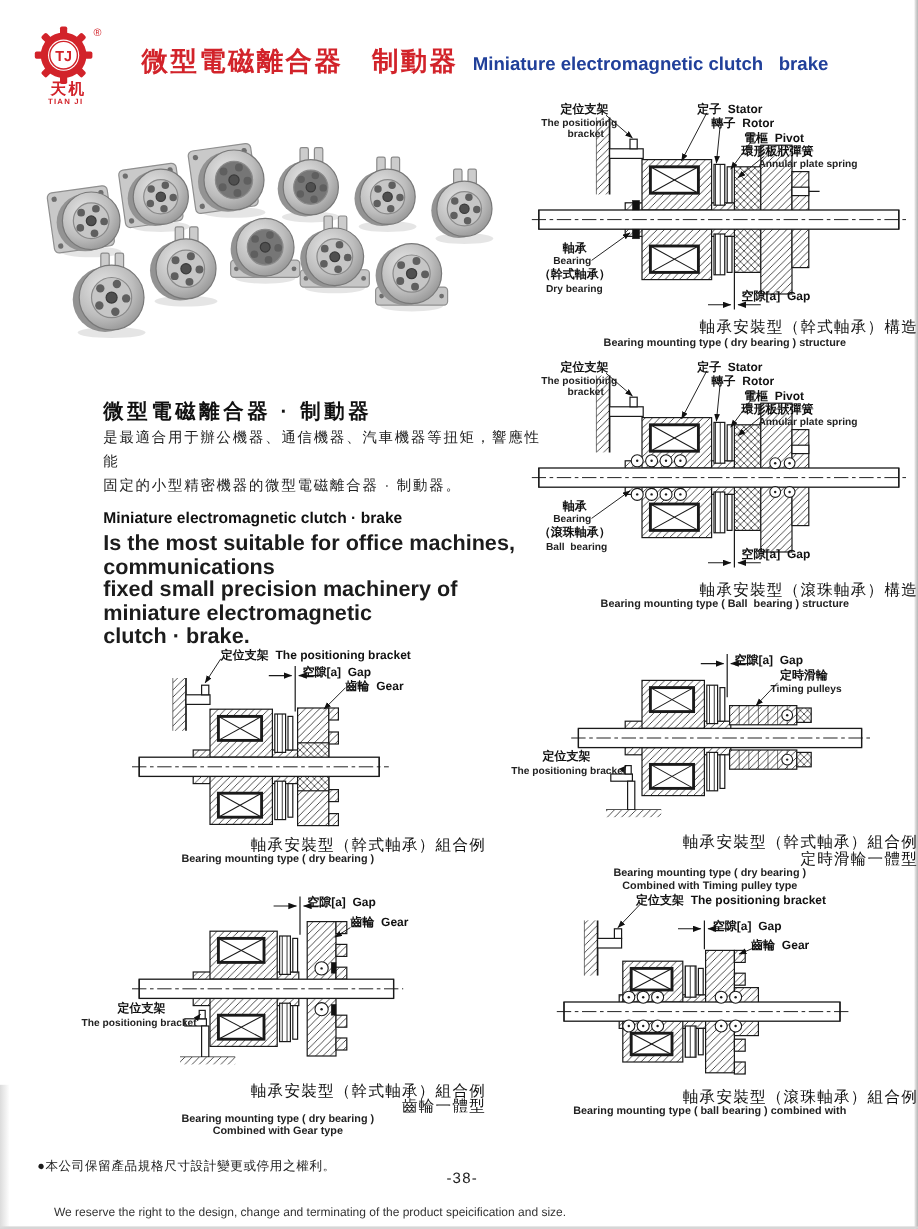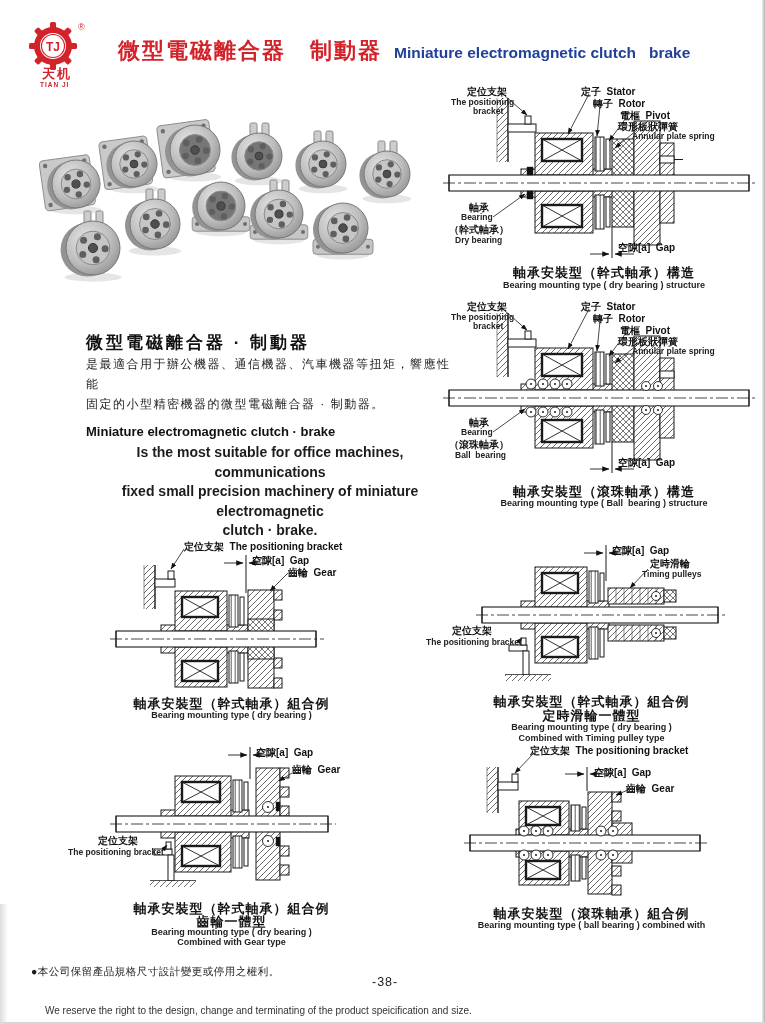--- a/index.html
+++ b/index.html
@@ -15,29 +15,29 @@
   .logo{position:absolute;left:26px;top:20px;width:80px;height:70px;}
   .titles{position:absolute;left:118px;top:36px;white-space:pre;text-align:center;}
   .title-cn{font-size:22px;font-weight:bold;color:#d2232a;letter-spacing:2px;white-space:pre;}
   .title-en{font-size:15.5px;font-weight:bold;color:#21409a;margin-left:12px;white-space:pre;}
 
   
   .intro{position:absolute;left:86px;top:331px;width:368px;}
   .intro .h-cn{font-size:17px;font-weight:bold;letter-spacing:3px;margin:0 0 0 0;}
   .intro .b-cn{font-size:12px;letter-spacing:1.5px;line-height:20px;color:#222;}
   .intro .h-en{font-size:13px;font-weight:bold;margin:10px 0 4px 0;}
-  .intro .b-en{font-size:14px;font-weight:bold;line-height:19.5px;color:#1c1c1c;text-align:center;}
+  .intro .b-en{font-size:18px;font-weight:bold;line-height:19.5px;color:#1c1c1c;}
 
   
   .diag{position:absolute;}
   .diag svg.art{position:absolute;left:0;top:0;}
   .lbl{position:absolute;font-size:10px;line-height:1.15;color:#111;white-space:pre;font-weight:600;}
   .lbl.en{font-size:8.5px;font-weight:bold;color:#222;}
   .cap{position:absolute;left:0;width:100%;text-align:center;white-space:pre;}
-  .cap.cn{font-weight:bold;font-size:13px;letter-spacing:1px;}
+  .cap.cn{font-weight:normal;font-size:13px;letter-spacing:1px;text-align:right;}
   .cap.en{font-weight:bold;font-size:9px;color:#222;}
 
   
   .foot-cn{position:absolute;left:31px;top:965px;font-size:10.5px;letter-spacing:0.5px;color:#1a1a1a;white-space:pre;}
   .foot-en{position:absolute;left:45px;top:1005px;font-size:10px;color:#333;white-space:pre;}
   .pageno{position:absolute;left:372px;top:975px;font-size:12.5px;letter-spacing:1px;color:#222;}
 </style>
 </head>
 <body>
 

